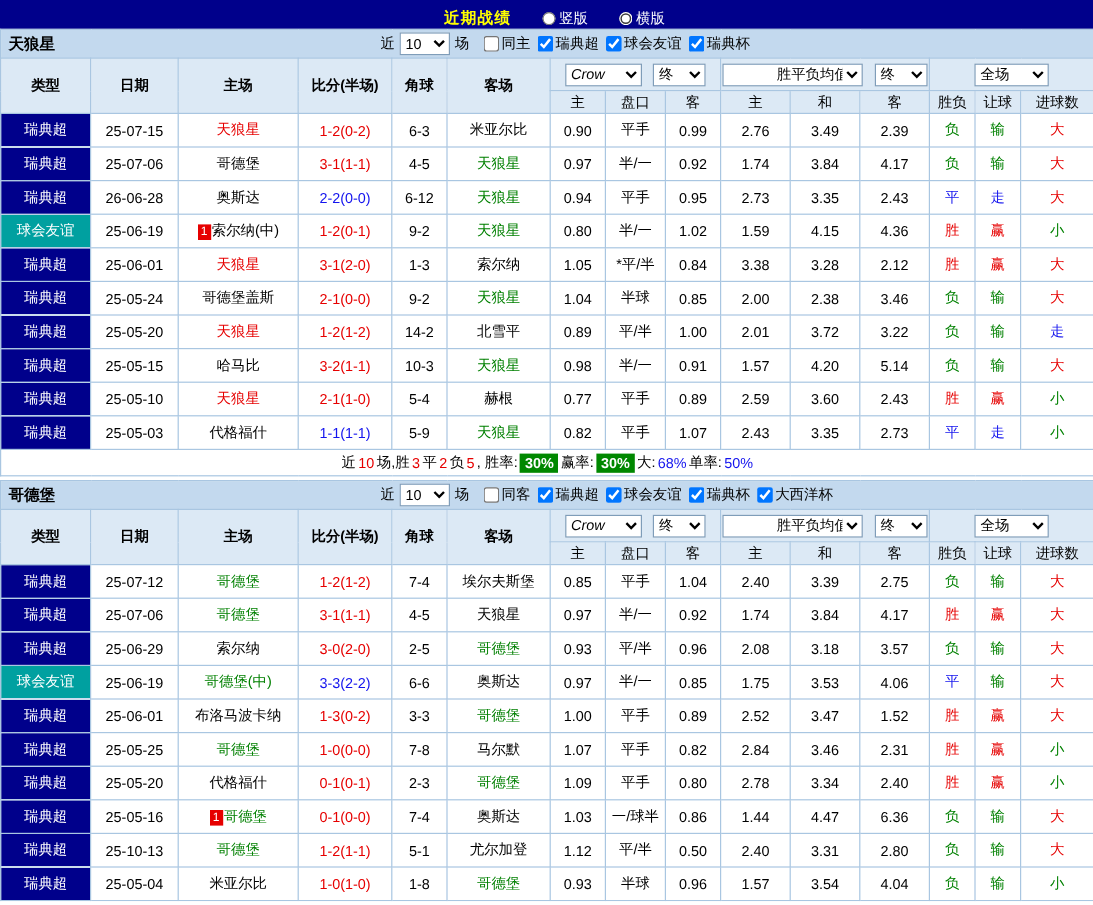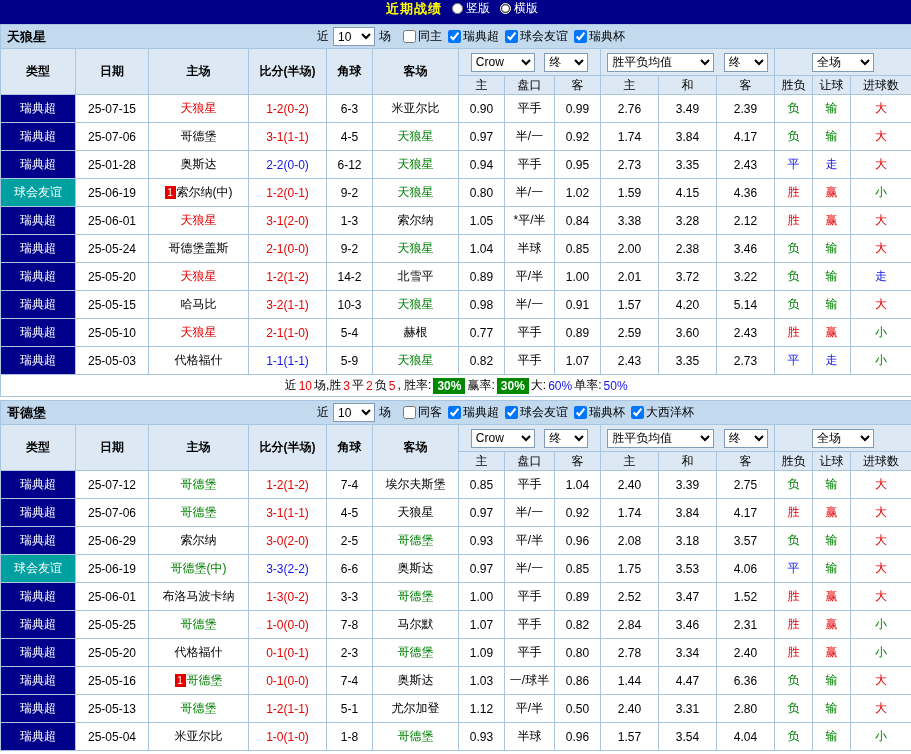--- a/index.html
+++ b/index.html
@@ -1,19 +1,19 @@
 <!DOCTYPE html>
 <html><head>
 <meta charset="utf-8">
 <style>
   * { box-sizing: border-box; }
   html,body { margin:0; padding:0; }
   body { width:911px; font-family:"Liberation Sans","DejaVu Sans",sans-serif; font-size:12px; color:#000; background:#fff; }
 
-  .topbar { height:24px; background:#00008B; display:flex; align-items:flex-start; justify-content:center; gap:10px;padding-left:13px; }
+  .topbar { height:24px; background:#00008B; display:flex; align-items:flex-end; justify-content:center; gap:26px;padding-left:13px; }
   .page-title { color:#FFFF00; font-weight:bold; font-size:13px; letter-spacing:1px; }
   .radio-opt { display:inline-flex; align-items:center; gap:3px; color:#fff; }
   .radio-opt input { width:11px; height:11px; margin:0; accent-color:#fff; }
 
   table.sec-table { border-collapse:collapse; table-layout:fixed; width:911px; }
   .sec-table td, .sec-table th { border:1px solid #A9C6E1; padding:0; text-align:center; overflow:hidden; white-space:nowrap; font-weight:normal; }
 
   tr.title-row > td { background:#C3D9EE; height:23px; }
   .title-inner { position:relative; display:flex; align-items:center; height:23px; padding:0 6px; }
   .team-name { font-weight:bold; font-size:13px; }
@@ -21,23 +21,23 @@
   .chk-group { display:inline-flex; align-items:center; margin-left:8px; }
   label.chk { display:inline-flex; align-items:center; gap:2px; margin-right:6px;justify-content:center; }
   label.chk input { width:13px; height:13px; margin:0; }
 
   tr.hdr-top > th { background:#DCE9F5; height:27px; }
   tr.hdr-top > th[rowspan] { font-weight:bold; }
   tr.hdr-sub > th { background:#DCE9F5; height:19px; }
 
   .sel { font-size:12px; height:19px; border:1px solid #7F9DB9; background:#fff; padding:0; font-family:inherit; }
   .sel-near { width:42px; }
-  .sel-crow { width:64px; }
+  .sel-crow { width:64px;font-style:italic; }
   .sel-fin { width:44px; margin-left:6px; }
-  .sel-avg { width:107px; }
+  .sel-avg { width:117px;padding-left:40px; }
   .sel-scope { width:62px; }
 
   tbody td { height:28px; background:#fff; }
   .t-league { background:#00008B; color:#fff; }
   .t-friendly { background:#00A0A0; color:#fff; }
   .c-red { color:#E60000; }
   .c-green { color:#008000; }
   .c-blue { color:#1414EE; }
   .badge1 { display:inline-block; background:#E60000; color:#fff; font-size:10px; line-height:13px; width:11px; height:13px; margin-right:1px; }
 
@@ -171,21 +171,21 @@
         <td>0.92</td>
         <td>1.74</td>
         <td>3.84</td>
         <td>4.17</td>
         <td class="c-green">负</td>
         <td class="c-green">输</td>
         <td class="c-red">大</td>
       </tr>
       <tr>
         <td class="t-league">瑞典超</td>
-        <td>25-01-28</td>
+        <td>26-06-28</td>
         <td><span>奥斯达</span></td>
         <td class="c-blue">2-2(0-0)</td>
         <td>6-12</td>
         <td class="c-green">天狼星</td>
         <td>0.94</td>
         <td>平手</td>
         <td>0.95</td>
         <td>2.73</td>
         <td>3.35</td>
         <td>2.43</td>
@@ -323,21 +323,21 @@
             <span class="c-red">3</span>
             <span class="">平</span>
             <span class="c-red">2</span>
             <span class="">负</span>
             <span class="c-red">5</span>
             <span class="">, 胜率: </span>
             <span class="pct-badge">30%</span>
             <span class=""> 赢率: </span>
             <span class="pct-badge">30%</span>
             <span class=""> 大:</span>
-            <span class="c-blue">60%</span>
+            <span class="c-blue">68%</span>
             <span class=""> 单率:</span>
             <span class="c-blue">50%</span>
           </div>
       </td>
     </tr>
   </tfoot>
 </table>
 
 <table class="sec-table sec2">
   <colgroup>
@@ -555,21 +555,21 @@
         <td>0.86</td>
         <td>1.44</td>
         <td>4.47</td>
         <td>6.36</td>
         <td class="c-green">负</td>
         <td class="c-green">输</td>
         <td class="c-red">大</td>
       </tr>
       <tr>
         <td class="t-league">瑞典超</td>
-        <td>25-05-13</td>
+        <td>25-10-13</td>
         <td class="c-green"><span>哥德堡</span></td>
         <td class="c-red">1-2(1-1)</td>
         <td>5-1</td>
         <td>尤尔加登</td>
         <td>1.12</td>
         <td>平/半</td>
         <td>0.50</td>
         <td>2.40</td>
         <td>3.31</td>
         <td>2.80</td>

